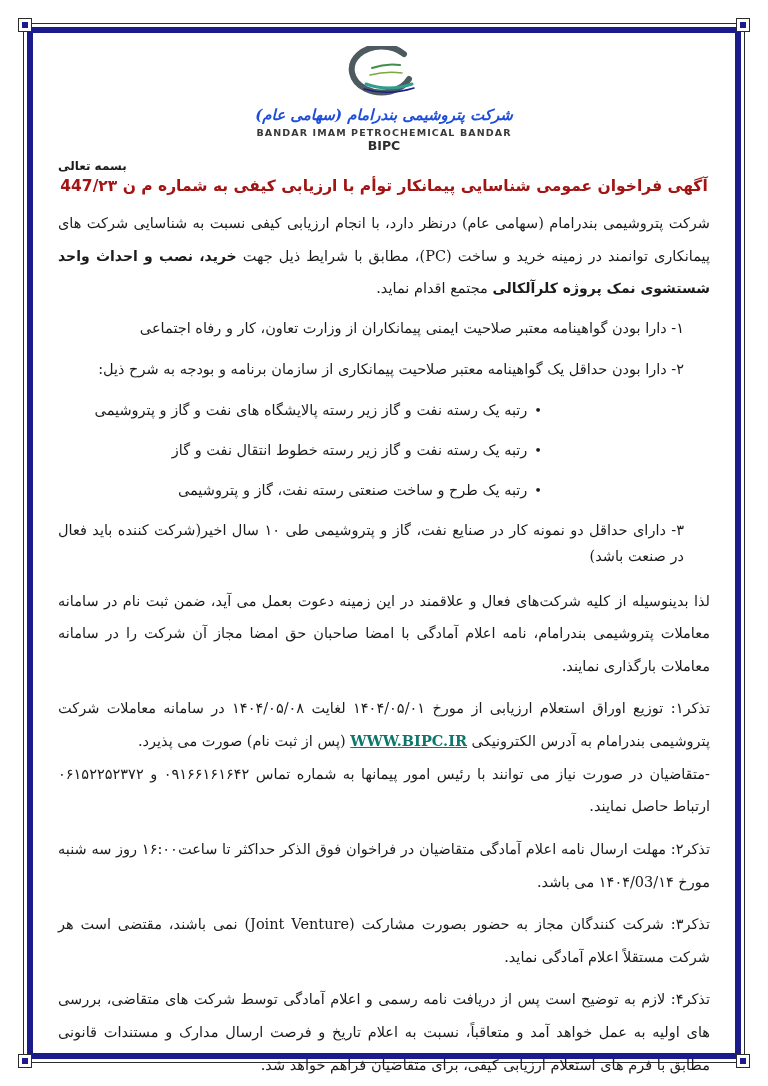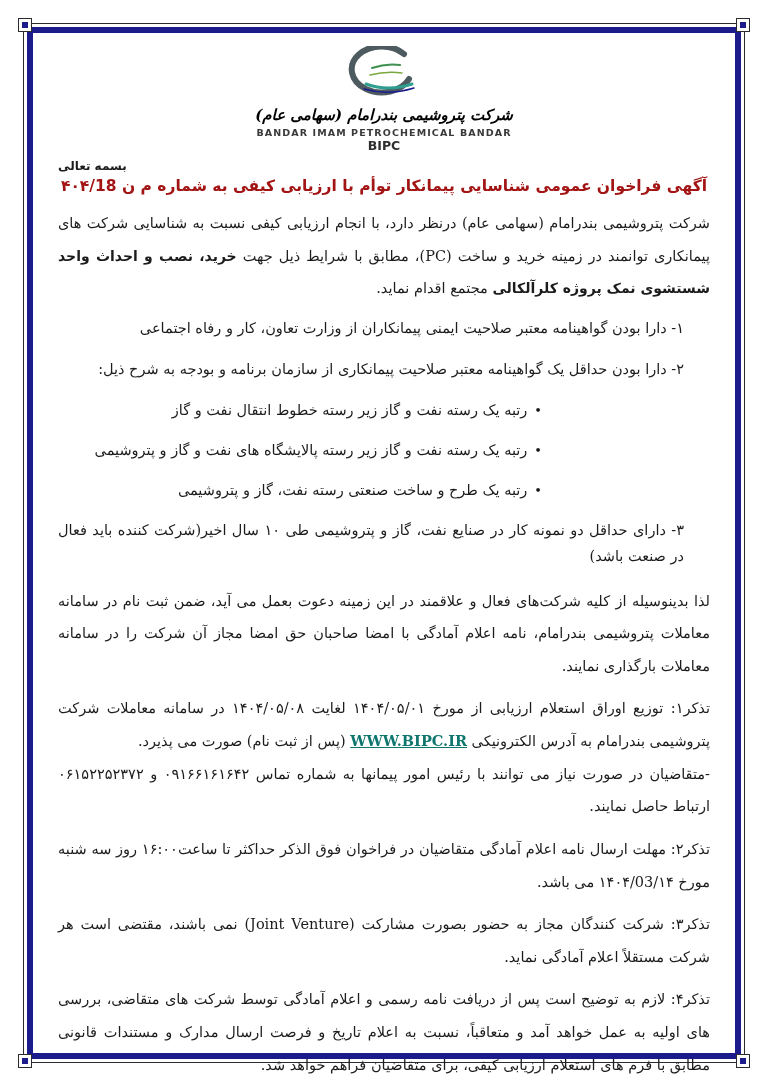--- a/index.html
+++ b/index.html
@@ -16,21 +16,21 @@
   .corner.tr { top:18px; right:18px; }
   .corner.bl { bottom:18px; left:18px; }
   .corner.br { bottom:18px; right:18px; }
 
   
   .content { position:absolute; top:46px; right:58px; left:58px; direction:rtl; }
 
   .logo { text-align:center; margin-bottom:2px; direction:ltr; }
   .logo svg { display:block; margin:0 auto; }
   .logo-calligraphy {
-    font-size:15px; font-weight:bold; font-style:italic; color:#000000;
+    font-size:15px; font-weight:bold; font-style:italic; color:#1d4ed8;
     margin-top:-2px; letter-spacing:0.5px; direction:rtl;
   }
   .logo-en {
     font-family:"DejaVu Sans", sans-serif; font-size:9.5px; font-weight:bold;
     color:#3a3a3a; letter-spacing:1.1px; margin-top:3px;
   }
   .logo-abbr { font-family:"DejaVu Sans", sans-serif; font-size:12.5px; font-weight:bold; color:#2e2e2e; margin-top:0; }
 
   .besmeleh { text-align:left; font-family:"DejaVu Sans", sans-serif; font-weight:bold; font-size:12px; margin:6px 0 4px; }
   .doc-title {
@@ -83,30 +83,30 @@
         <path d="M48 38 q 22 8 46 0" fill="none" stroke="#2f9e8f" stroke-width="3" stroke-linecap="round"></path>
         <path d="M46 43 q 24 7 50 -1" fill="none" stroke="#1b1b8c" stroke-width="1.5" stroke-linecap="round"></path>
       </svg>
       <div class="logo-calligraphy">شرکت پتروشیمی بندرامام (سهامی عام)</div>
       <div class="logo-en">BANDAR IMAM PETROCHEMICAL BANDAR</div>
       <div class="logo-abbr">BIPC</div>
     </div>
 
     <div class="besmeleh">بسمه تعالی</div>
 
-    <div class="doc-title">آگهی فراخوان عمومی شناسایی پیمانکار توأم با ارزیابی کیفی به شماره م ن ۴۰۴/18</div>
+    <div class="doc-title">آگهی فراخوان عمومی شناسایی پیمانکار توأم با ارزیابی کیفی به شماره م ن 447/۲۳</div>
 
     <p class="body"><span>شرکت پتروشیمی بندرامام (سهامی عام) درنظر دارد، با انجام ارزیابی کیفی نسبت به شناسایی شرکت های پیمانکاری توانمند در زمینه خرید و ساخت (PC)، مطابق با شرایط ذیل جهت </span><b>خرید، نصب و احداث واحد شستشوی نمک پروژه کلرآلکالی</b><span> مجتمع اقدام نماید.</span></p>
 
 
     <div class="num-item">۱- دارا بودن گواهینامه معتبر صلاحیت ایمنی پیمانکاران از وزارت تعاون، کار و رفاه اجتماعی</div>
     <div class="num-item">۲- دارا بودن حداقل یک گواهینامه معتبر صلاحیت پیمانکاری از سازمان برنامه و بودجه به شرح ذیل:</div>
 
+    <div class="bullet-item"><span class="dot">•</span><span>رتبه یک رسته نفت و گاز زیر رسته پالایشگاه های نفت و گاز و پتروشیمی</span></div>
     <div class="bullet-item"><span class="dot">•</span><span>رتبه یک رسته نفت و گاز زیر رسته خطوط انتقال نفت و گاز</span></div>
-    <div class="bullet-item"><span class="dot">•</span><span>رتبه یک رسته نفت و گاز زیر رسته پالایشگاه های نفت و گاز و پتروشیمی</span></div>
     <div class="bullet-item"><span class="dot">•</span><span>رتبه یک طرح و ساخت صنعتی رسته نفت، گاز و پتروشیمی</span></div>
 
     <div class="num-item" style="margin-top:6px;">۳- دارای حداقل دو نمونه کار در صنایع نفت، گاز و پتروشیمی طی ۱۰ سال اخیر(شرکت کننده باید فعال در صنعت باشد)</div>
 
     <p class="body note" style="margin-top:6px;">لذا بدینوسیله از کلیه شرکت‌های فعال و علاقمند در این زمینه دعوت بعمل می آید، ضمن ثبت نام در سامانه معاملات پتروشیمی بندرامام، نامه اعلام آمادگی با امضا صاحبان حق امضا مجاز آن شرکت را در سامانه معاملات بارگذاری نمایند.</p>
 
     <p class="body note" style="margin-bottom:0;"><span>تذکر۱: توزیع اوراق استعلام ارزیابی از مورخ ۱۴۰۴/۰۵/۰۱ لغایت ۱۴۰۴/۰۵/۰۸ در سامانه معاملات شرکت پتروشیمی بندرامام به آدرس الکترونیکی </span><a class="link">WWW.BIPC.IR</a><span> (پس از ثبت نام) صورت می پذیرد.</span></p>
     <p class="body note">-متقاضیان در صورت نیاز می توانند با رئیس امور پیمانها به شماره تماس ۰۹۱۶۶۱۶۱۶۴۲ و ۰۶۱۵۲۲۵۲۳۷۲ ارتباط حاصل نمایند.</p>
 
     <p class="body note">تذکر۲: مهلت ارسال نامه اعلام آمادگی متقاضیان در فراخوان فوق الذکر حداکثر تا ساعت۱۶:۰۰ روز سه شنبه مورخ ۱۴۰۴/03/۱۴ می باشد.</p>

